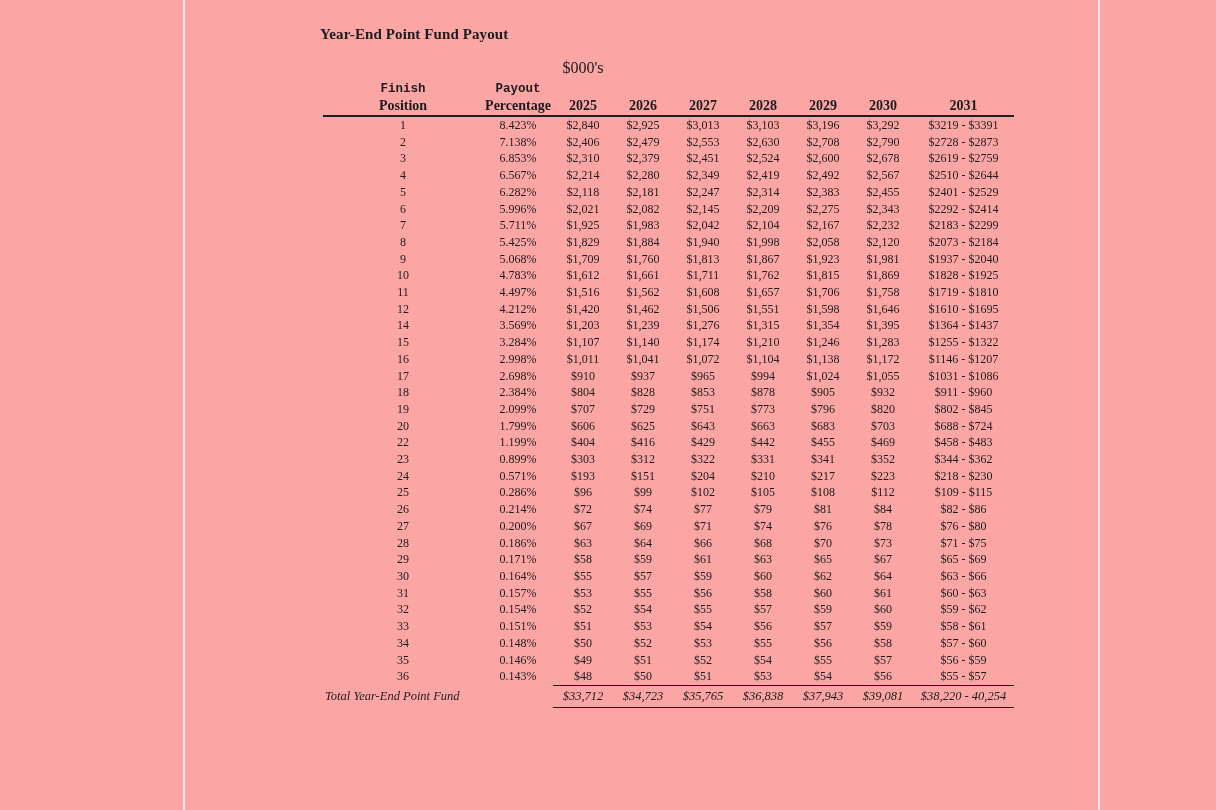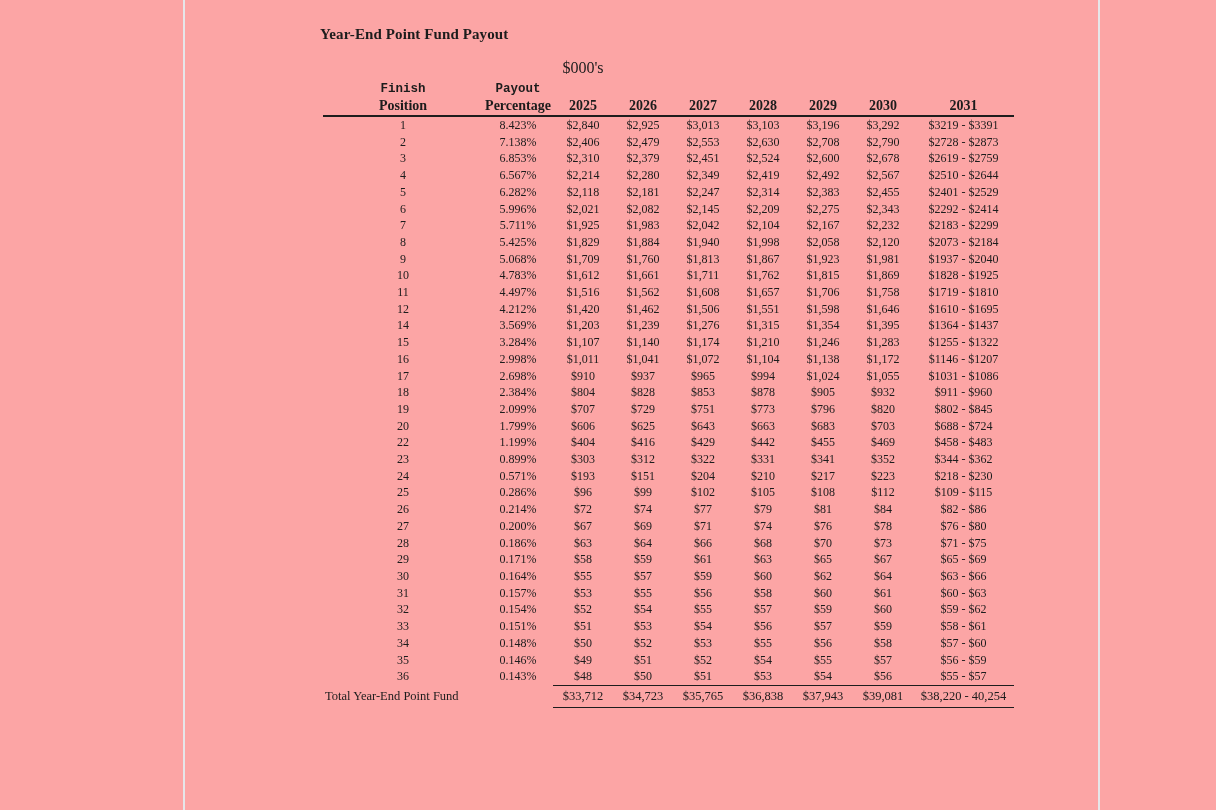--- a/index.html
+++ b/index.html
@@ -80,20 +80,21 @@
     border-bottom: 2px solid #1d1d1d;
   }
   tbody td {
     height: 16.7px;
     line-height: 16.7px;
   }
   tfoot td {
     height: 21px;
     font-weight: bold;
     font-size: 12.5px;
+    font-style: italic;
   }
   tfoot td.total-label {
     text-align: left;
     padding-left: 2px;
   }
   tfoot td.total-value {
     border-top: 1.5px solid #1d1d1d;
     border-bottom: 1.5px solid #1d1d1d;
   }
 </style>

